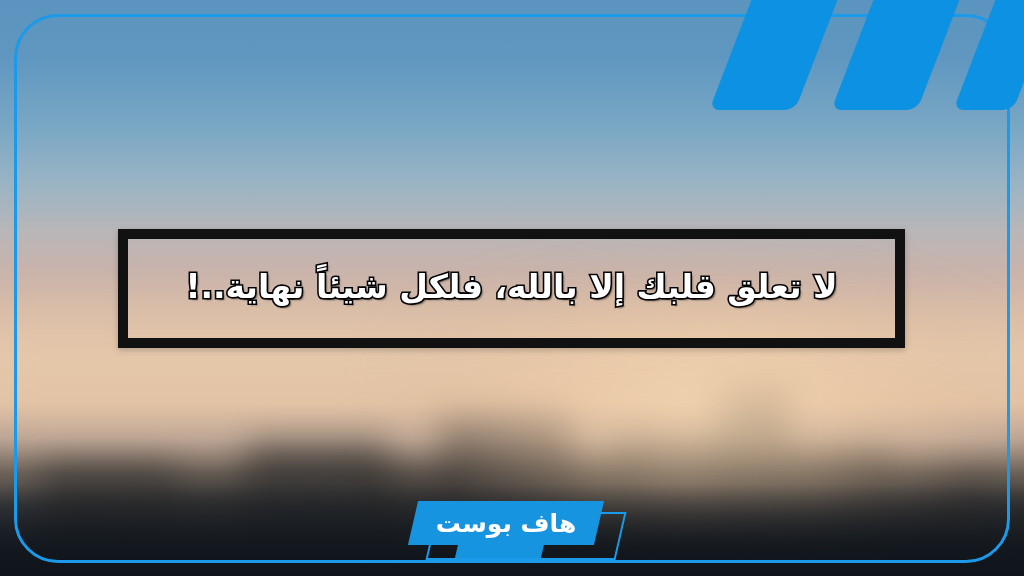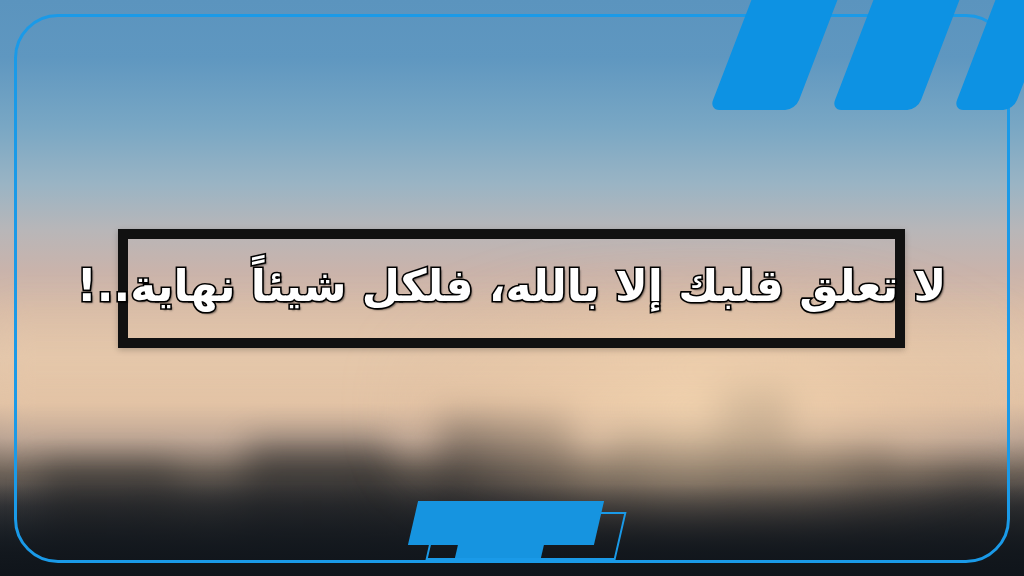--- a/index.html
+++ b/index.html
@@ -140,21 +140,21 @@
     display: flex;
     align-items: center;
     justify-content: center;
     box-shadow: 0 2px 6px rgba(0,0,0,0.22);
   }
   .quote-text {
     direction: rtl;
     unicode-bidi: isolate;
     font-family: "DejaVu Sans", "Liberation Sans", sans-serif;
     font-weight: bold;
-    font-size: 44px;
+    font-size: 33px;
     line-height: 1.15;
     color: #ffffff;
     white-space: nowrap;
     letter-spacing: 0px;
     -webkit-text-stroke: 3.2px #000000;
     paint-order: stroke fill;
     text-shadow:
       2px 2px 2px rgba(0,0,0,0.55);
     padding-bottom: 4px;
   }
@@ -246,15 +246,16 @@
   </div>
 
   <div class="quote-box" style="border-color: rgb(17, 17, 17);">
     <div class="quote-text" style="color: rgb(255, 255, 255);">لا تعلق قلبك إلا بالله، فلكل شيئاً نهاية..!</div>
   </div>
 
   <div class="logo">
     <div class="logo-ghost" style="border-color: rgb(26, 154, 232);"></div>
     <div class="logo-tab" style="background: rgb(22, 148, 224);"></div>
     <div class="logo-plate" style="background: rgb(22, 148, 224);"></div>
+    <div class="logo-text">هاف بوست</div>
   </div>
 
 </div>
 
 </body></html>

